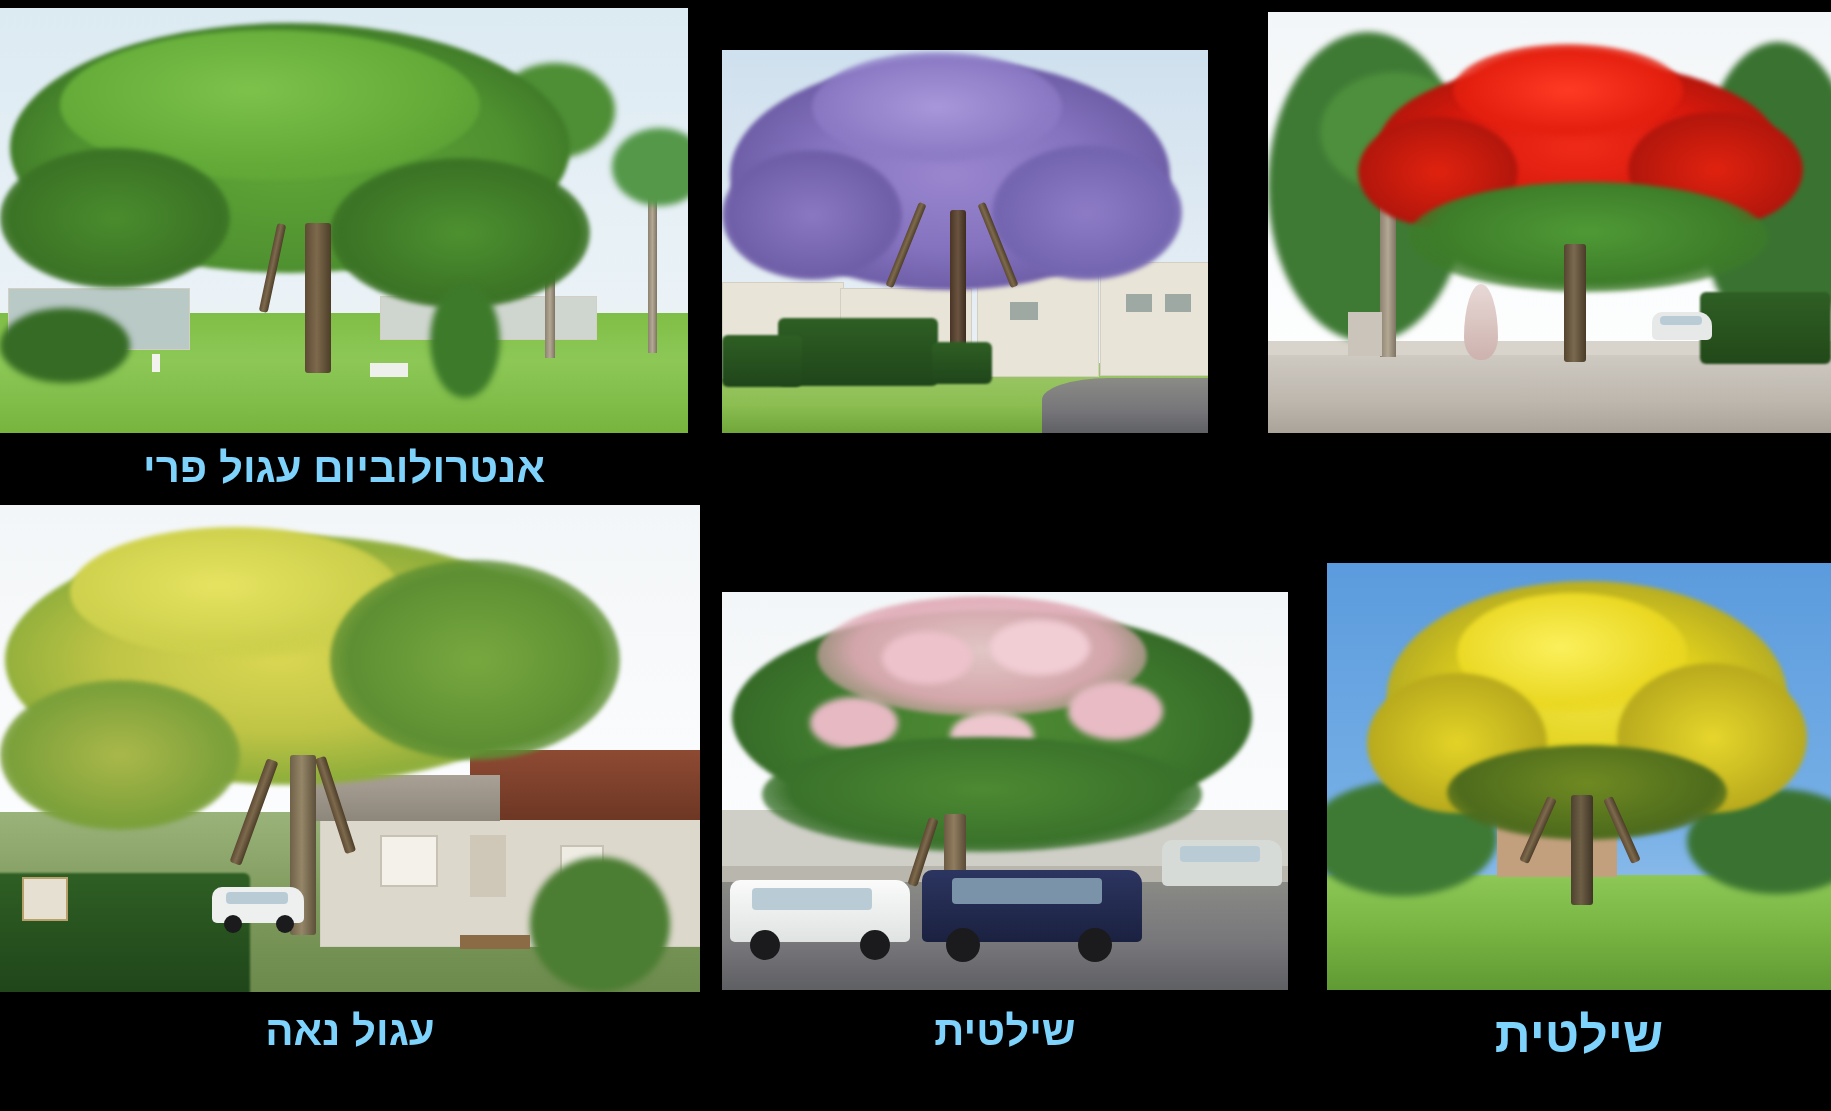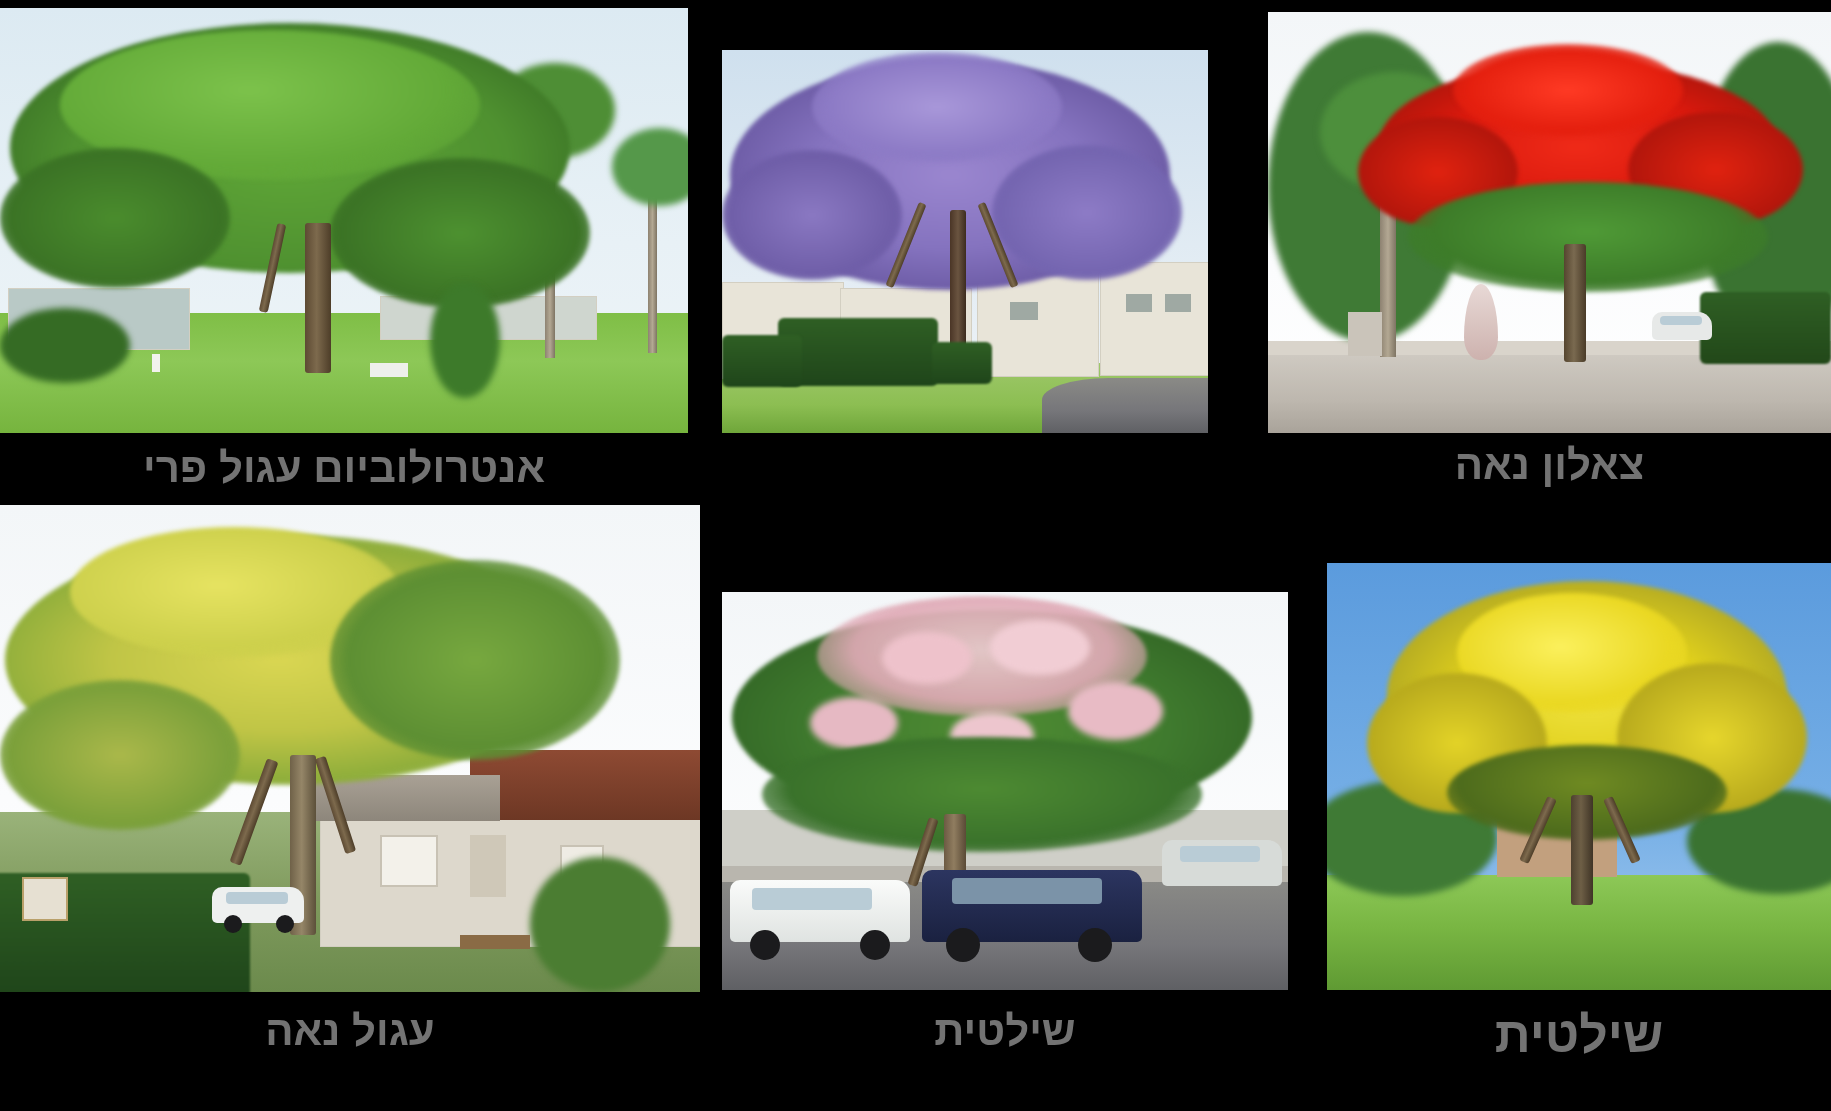--- a/index.html
+++ b/index.html
@@ -14,21 +14,21 @@
     background: #000000;
     overflow: hidden;
     font-family: "Liberation Sans", "DejaVu Sans", sans-serif;
   }
   .photo {
     position: absolute;
     overflow: hidden;
   }
   .caption {
     position: absolute;
-    color: #737373;
+    color: #7dd3fc;
     font-weight: bold;
     direction: rtl;
     unicode-bidi: bidi-override;
     text-align: center;
     white-space: nowrap;
     line-height: 1.0;
     font-family: "Liberation Sans", "DejaVu Sans", sans-serif;
   }
   .caption .sub {
     display: block;
@@ -147,23 +147,20 @@
     <div class="trunk" style="left:296px; top:232px; width:22px; height:118px; background:linear-gradient(90deg,#55452f,#7a6a50 45%,#4a3b28);"></div>
 
     <div style="position:absolute; left:196px; top:272px; width:34px; height:76px; background:linear-gradient(#e8d9d6,#cdb2ae); border-radius:50% 50% 45% 45% / 70% 70% 30% 30%;"></div>
     <div style="position:absolute; left:80px; top:300px; width:34px; height:44px; background:#cac4ba;"></div>
     <div class="hedge" style="left:432px; top:280px; width:131px; height:72px; background:linear-gradient(#2f5f24,#224819);"></div>
     <div class="car" style="left:384px; top:300px; width:60px; height:28px; background:#e7e9e8;">
       <div class="win" style="left:8px; top:4px; width:42px; height:9px;"></div>
     </div>
   </div>
 
-  <div class="caption" style="left:1268px; top:444px; width:563px; font-size:42px;">
-    <span>צאלון נאה</span>
-  </div>
 
   <div class="photo" style="left:0px; top:505px; width:700px; height:487px;">
     <div class="sky-white"></div>
     <div style="position:absolute; left:0; right:0; bottom:0; height:180px; background:linear-gradient(#9ab37a 0%, #7f9a5d 50%, #6b8a4c 100%);"></div>
 
     <div class="bldg" style="left:320px; top:300px; width:380px; height:140px; background:#ddd8cc;"></div>
     <div style="position:absolute; left:470px; top:245px; width:230px; height:70px; background:linear-gradient(#8e4a33,#6d3724);"></div>
     <div style="position:absolute; left:300px; top:270px; width:200px; height:46px; background:linear-gradient(#a9a195,#8d867b);"></div>
     <div style="position:absolute; left:380px; top:330px; width:54px; height:48px; background:#f3f1ea; border:2px solid #c8c2b4;"></div>
     <div style="position:absolute; left:560px; top:340px; width:40px; height:40px; background:#efece4; border:2px solid #c8c2b4;"></div>

